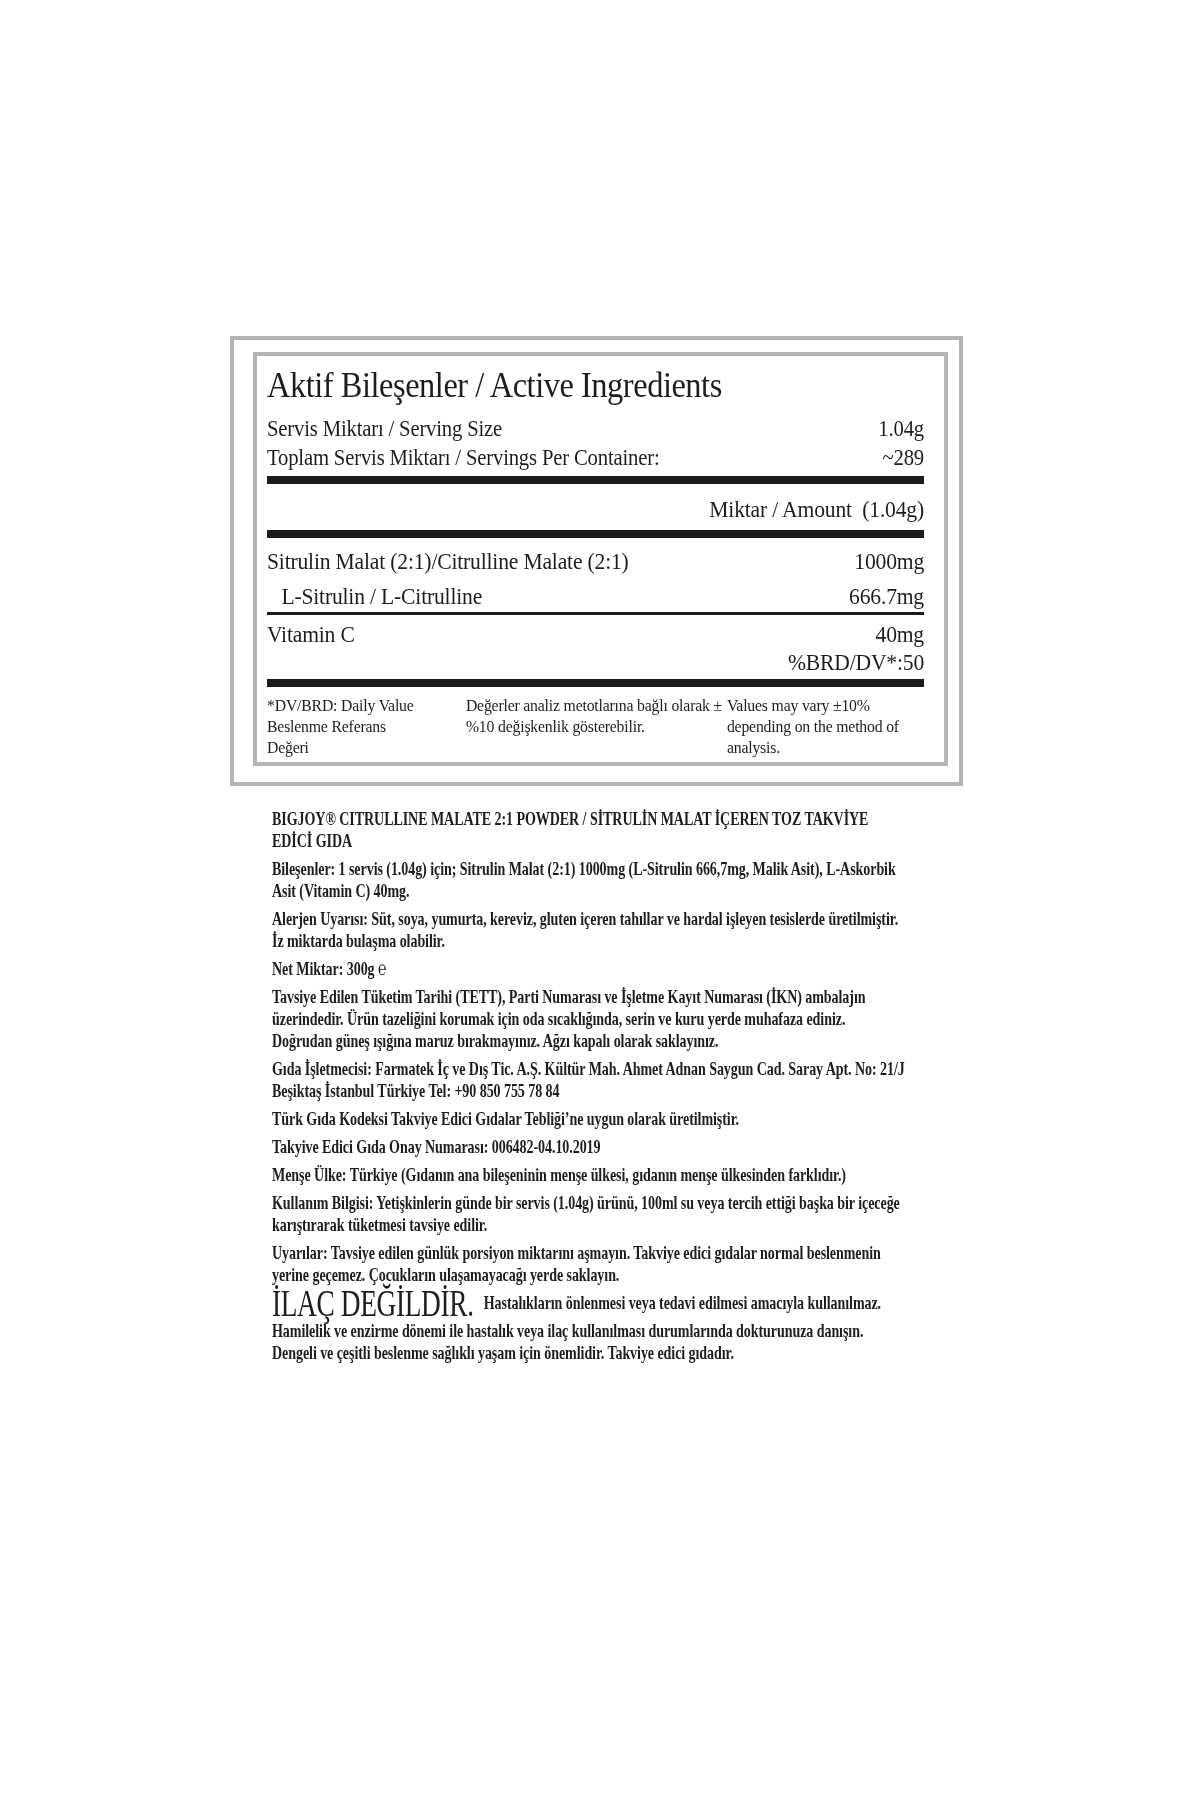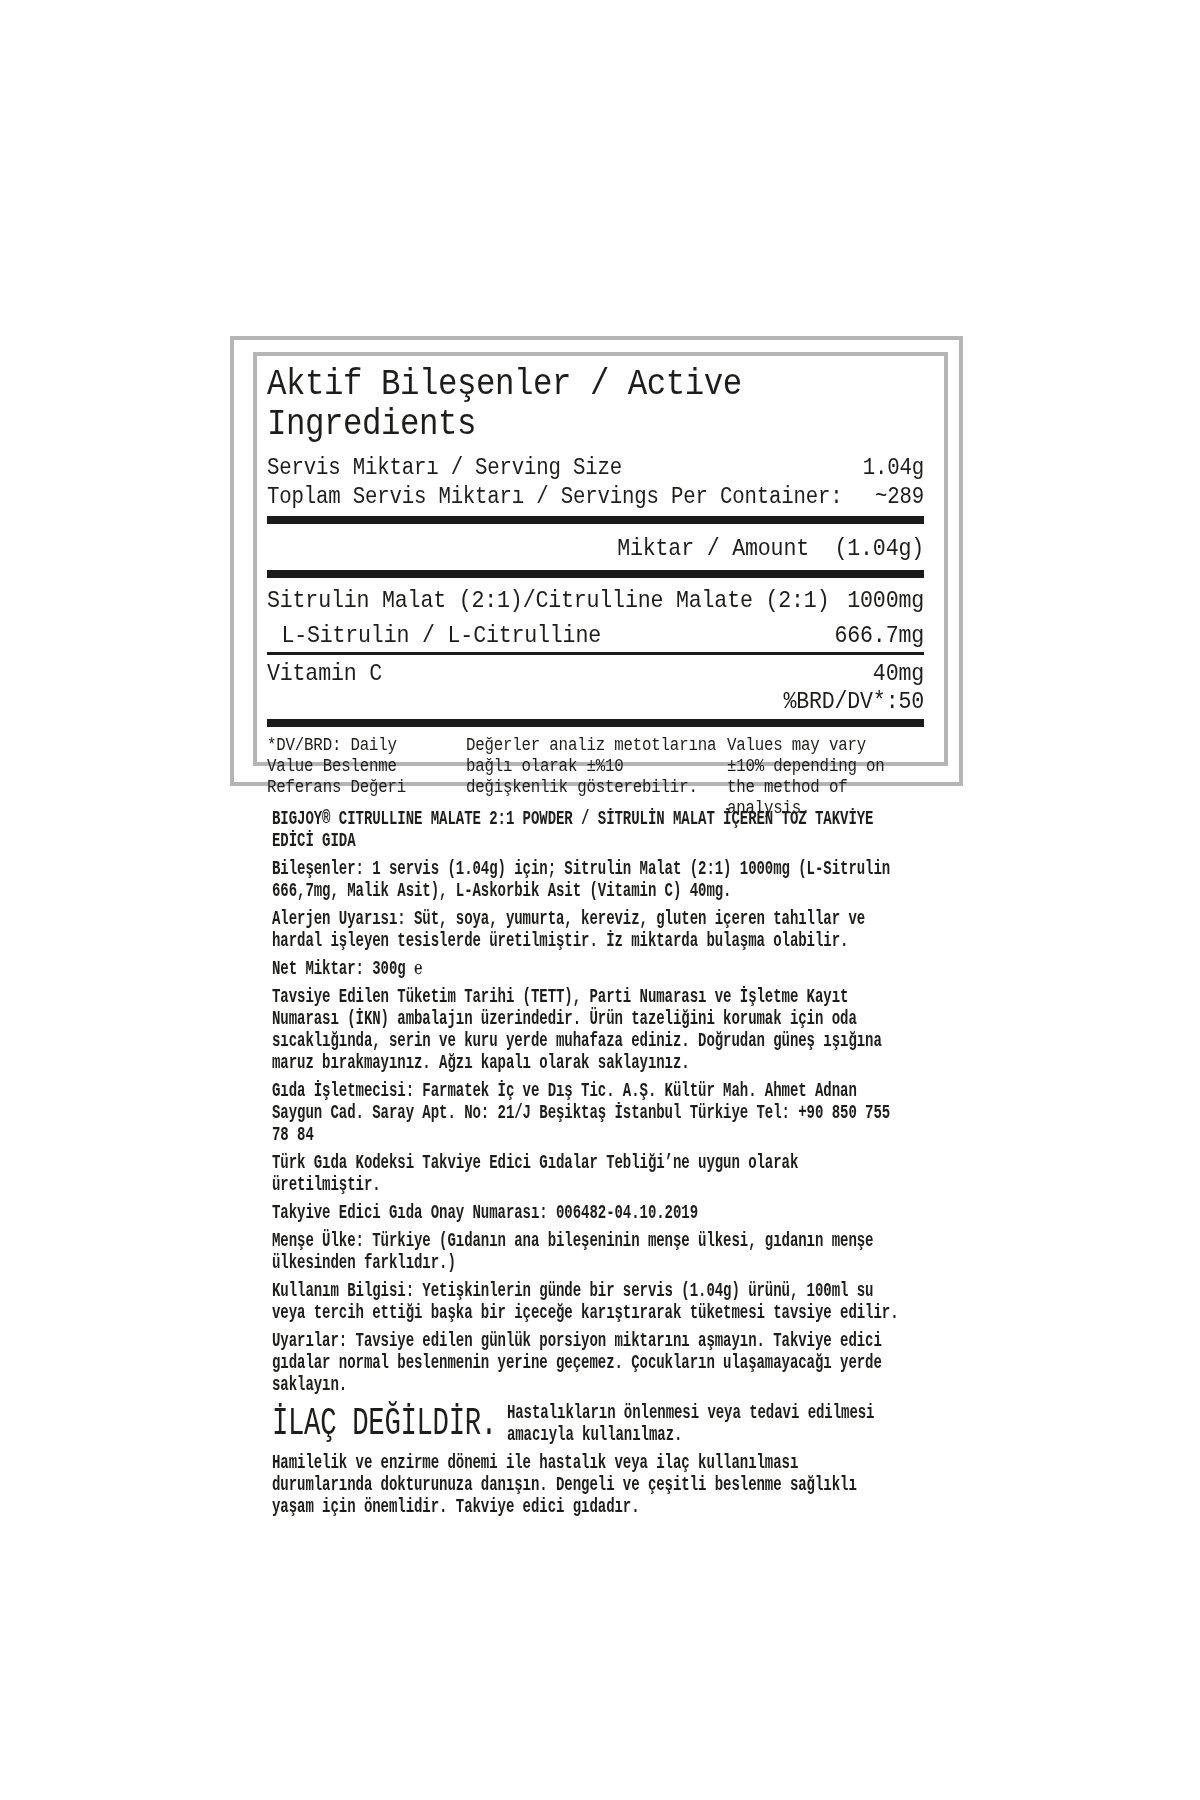--- a/index.html
+++ b/index.html
@@ -1,20 +1,20 @@
 <!DOCTYPE html>
 <html><head>
 <meta charset="utf-8">
 <style>
   html,body{margin:0;padding:0;background:#ffffff;}
   .page{
     position:relative;
     width:1200px;height:1800px;
     background:#ffffff;
-    font-family:Liberation Mono, monospace;
+    font-family:Liberation Serif, serif;
     color:#1d1d1b;
     overflow:hidden;
   }
 
   
   .frame-outer{
     position:absolute;left:230px;top:336px;width:733px;height:450px;
     border:4px solid #b5b5b5;box-sizing:border-box;
   }
   .frame-inner{

